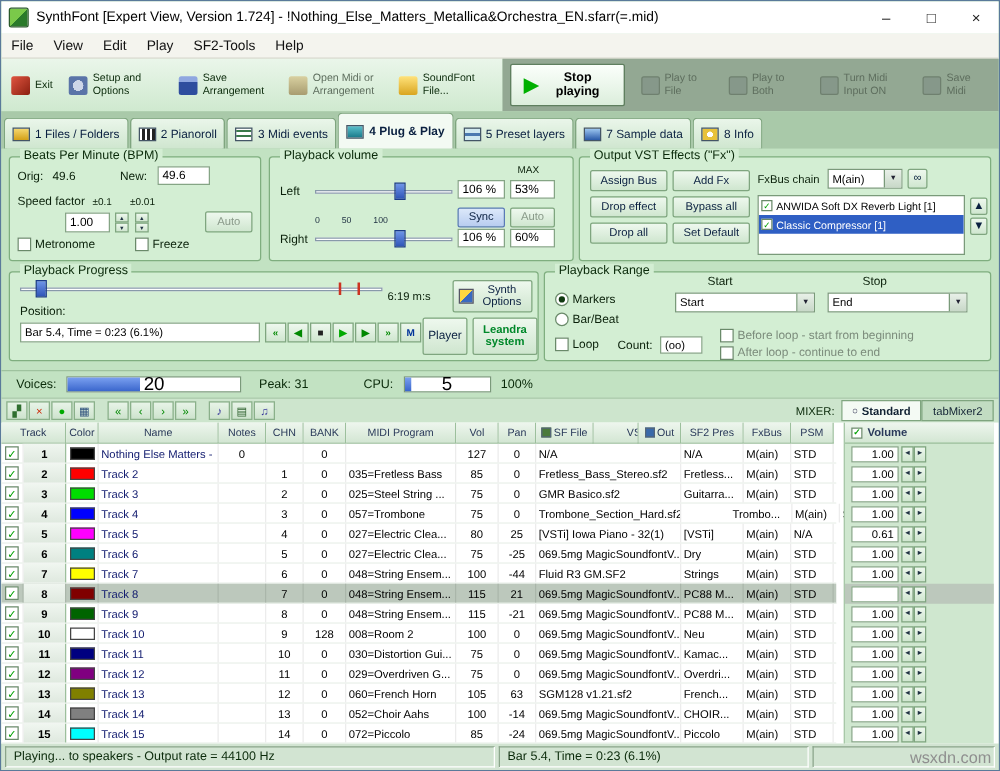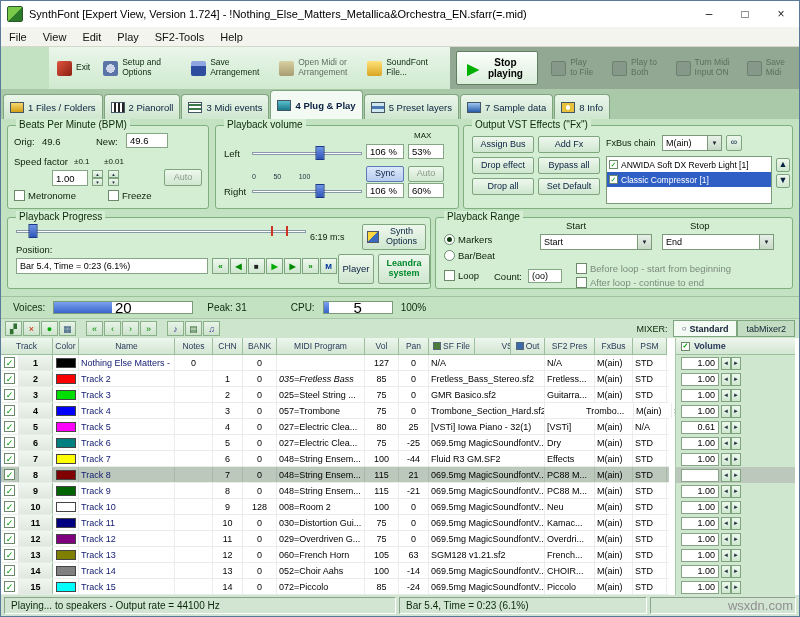--- a/index.html
+++ b/index.html
@@ -7,21 +7,21 @@
 #app{width:800px;height:617px;position:relative;border:1px solid #5a7a9a;background:#c2e2c2;overflow:hidden;display:flex;flex-direction:column;}
 
 .titlebar{height:26px;background:#fff;display:flex;align-items:center;padding-left:6px;flex:0 0 auto;}
 .app-icon{width:16px;height:16px;border-radius:2px;background:linear-gradient(135deg,#7ac94a 50%,#2a7a2a 50%);border:1px solid #2a5a2a;}
 .title-text{font-size:11px;color:#000;margin-left:6px;flex:1;white-space:nowrap;overflow:hidden;}
 .win-btn{width:36px;height:26px;display:flex;align-items:center;justify-content:center;font-size:12px;color:#222;}
 
 .menubar{height:20px;background:#f4f4ee;display:flex;align-items:center;font-size:11px;border-bottom:1px solid #d6d6cc;flex:0 0 auto;}
 .menu-item{padding:0 8px;height:100%;display:flex;align-items:center;color:#111;}
 
-.toolbar{height:42px;display:flex;flex:0 0 auto;padding-left:48px;}
+.toolbar{height:42px;display:flex;flex:0 0 auto;}
 .tb-left{display:flex;align-items:center;background:linear-gradient(#eaf6ea,#cfe9cf);padding:2px 3px;gap:3px;flex:0 0 auto;}
 .tb-right{flex:1;display:flex;align-items:center;background:#93a893;padding:2px 6px;gap:8px;}
 .tb-btn{height:36px;display:flex;align-items:center;gap:4px;padding:0 4px;font-size:8.5px;line-height:1.15;color:#0a2a0a;border:1px solid transparent;border-radius:2px;}
 .tb-btn .lbl{max-width:56px;}
 .tb-btn.disabled{color:#5e6e5e;}
 .tb-icon{width:15px;height:15px;border-radius:2px;flex:0 0 auto;}
 .exit-icon{background:linear-gradient(135deg,#e05540,#8a1f10);}
 .setup-icon{background:radial-gradient(circle,#cdd6e8 40%,#5a74a8 41%);}
 .save-icon{background:linear-gradient(#8fa7e0 30%,#2e4d9e 30%);}
 .open-icon{background:linear-gradient(#d8d0a0,#a89c70);}
@@ -498,21 +498,21 @@
               <span class="cb">✓</span>
             </div>
             <div class="td numcell" style="width: 34px; justify-content: center;">2</div>
             <div class="td" style="width: 26px; justify-content: center;">
               <span class="swatch" style="background: rgb(255, 0, 0);"></span>
             </div>
             <div class="td namecell" style="width: 96px;">Track 2</div>
             <div class="td" style="width: 38px; justify-content: center;"></div>
             <div class="td" style="width: 30px; justify-content: center;">1</div>
             <div class="td" style="width: 34px; justify-content: center;">0</div>
-            <div class="td" style="width: 88px; font-style: italic;">035=Fretless Bass</div>
+            <div class="td" style="width: 88px;">035=Fretless Bass</div>
             <div class="td" style="width: 34px; justify-content: center;">85</div>
             <div class="td" style="width: 30px; justify-content: center;">0</div>
             <div class="td" style="width: 116px;">Fretless_Bass_Stereo.sf2</div>
             <div class="td" style="width: 50px;">Fretless...</div>
             <div class="td" style="width: 38px;">M(ain)</div>
             <div class="td" style="width: 34px;">STD</div>
           </div>
           <div class="trow">
             <div class="td" style="width: 18px; justify-content: center;">
               <span class="cb">✓</span>
@@ -602,21 +602,21 @@
               <span class="swatch" style="background: rgb(255, 255, 0);"></span>
             </div>
             <div class="td namecell" style="width: 96px;">Track 7</div>
             <div class="td" style="width: 38px; justify-content: center;"></div>
             <div class="td" style="width: 30px; justify-content: center;">6</div>
             <div class="td" style="width: 34px; justify-content: center;">0</div>
             <div class="td" style="width: 88px;">048=String Ensem...</div>
             <div class="td" style="width: 34px; justify-content: center;">100</div>
             <div class="td" style="width: 30px; justify-content: center;">-44</div>
             <div class="td" style="width: 116px;">Fluid R3 GM.SF2</div>
-            <div class="td" style="width: 50px;">Effects</div>
+            <div class="td" style="width: 50px;">Strings</div>
             <div class="td" style="width: 38px;">M(ain)</div>
             <div class="td" style="width: 34px;">STD</div>
           </div>
           <div class="trow sel">
             <div class="td" style="width: 18px; justify-content: center;">
               <span class="cb">✓</span>
             </div>
             <div class="td numcell" style="width: 34px; justify-content: center;">8</div>
             <div class="td" style="width: 26px; justify-content: center;">
               <span class="swatch" style="background: rgb(128, 0, 0);"></span>

